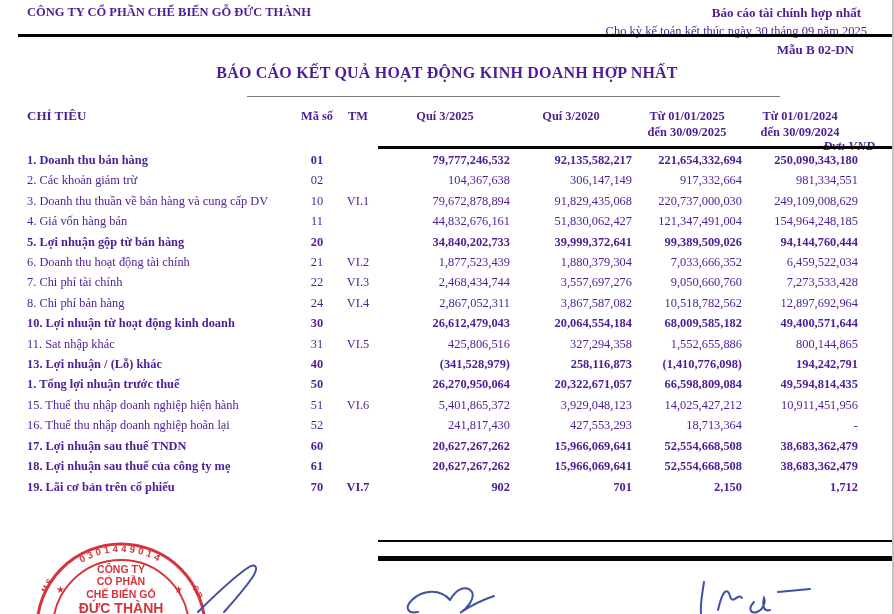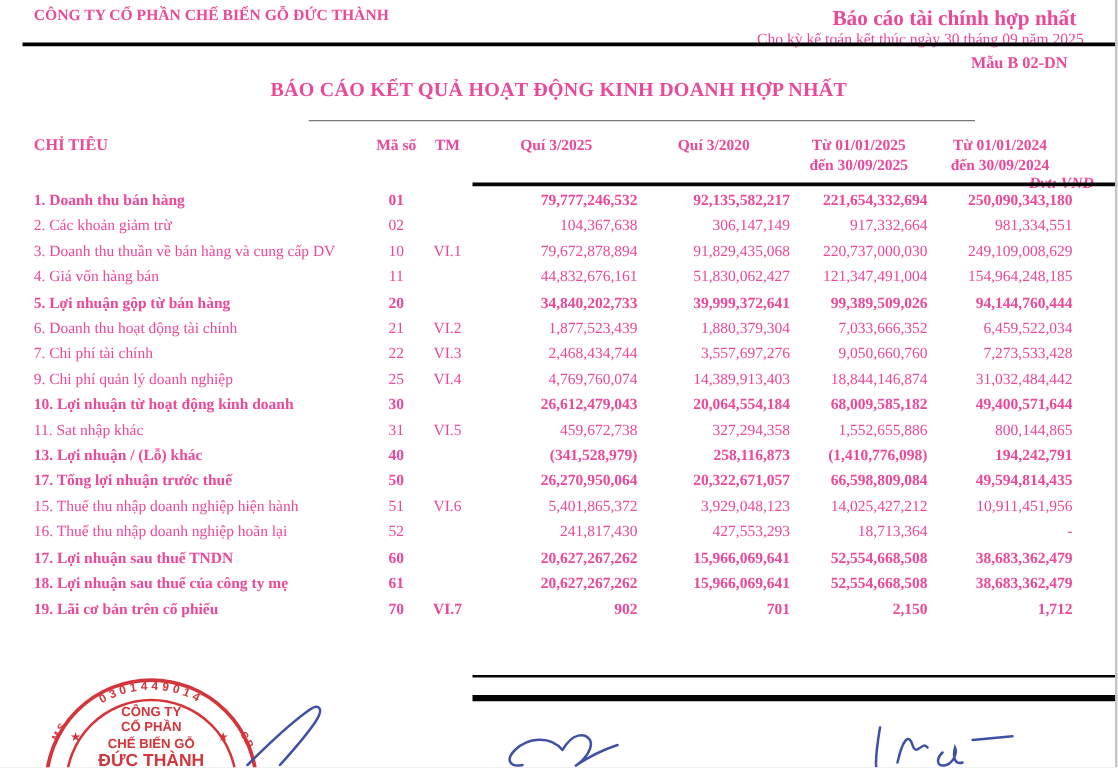--- a/index.html
+++ b/index.html
@@ -1,21 +1,21 @@
 <!DOCTYPE html>
 <html><head>
 <meta charset="utf-8">
 <style>
   html,body{margin:0;padding:0;background:#e8e8e8;}
   .page{position:relative;width:894px;height:614px;background:#ffffff;overflow:hidden;
-        font-family:"Liberation Serif",serif;color:#ec4899;}
+        font-family:"Liberation Serif",serif;color:#4c1d95;}
   .abs{position:absolute;}
   .company{left:27px;top:5px;font-weight:bold;font-size:12.5px;}
   .address{left:27px;top:24px;font-size:12.5px;}
-  .report-type{right:33px;top:5px;font-weight:bold;font-size:17px;}
+  .report-type{right:33px;top:5px;font-weight:bold;font-size:13px;}
   .period{right:27px;top:24px;font-size:12.5px;}
   .rule-top{left:18px;top:34px;width:876px;height:3px;background:#000;}
   .form-no{right:40px;top:42px;font-weight:bold;font-size:13px;}
   .title{left:0;top:64px;width:100%;text-align:center;font-weight:bold;font-size:16px;letter-spacing:.2px;}
   .unit{right:19px;top:91px;font-style:italic;font-weight:bold;font-size:12.5px;margin-top:48px;}
   .faint-rule{left:247px;top:96px;width:533px;height:1px;background:#7a7a7a;}
   .right-edge{right:0;top:0;width:2px;height:614px;background:#c4c4c4;}
 
   table.fin{position:absolute;left:27px;top:104px;width:831px;border-collapse:collapse;table-layout:fixed;}
   table.fin th,table.fin td{padding:0;font-size:12.4px;white-space:nowrap;overflow:hidden;}
@@ -147,57 +147,57 @@
         <tr class="">
           <td class="c-label">7. Chi phí tài chính</td>
           <td class="c-code">22</td>
           <td class="c-tm">VI.3</td>
           <td class="c-num">2,468,434,744</td>
           <td class="c-num">3,557,697,276</td>
           <td class="c-num">9,050,660,760</td>
           <td class="c-num">7,273,533,428</td>
         </tr>
         <tr class="">
-          <td class="c-label">9. Chi phí quản lý doanh nghiệp</td>
-          <td class="c-code">25</td>
+          <td class="c-label">8. Chi phí bán hàng</td>
+          <td class="c-code">24</td>
           <td class="c-tm">VI.4</td>
-          <td class="c-num">4,769,760,074</td>
-          <td class="c-num">14,389,913,403</td>
-          <td class="c-num">18,844,146,874</td>
-          <td class="c-num">31,032,484,442</td>
+          <td class="c-num">2,867,052,311</td>
+          <td class="c-num">3,867,587,082</td>
+          <td class="c-num">10,518,782,562</td>
+          <td class="c-num">12,897,692,964</td>
         </tr>
         <tr class="b">
           <td class="c-label">10. Lợi nhuận từ hoạt động kinh doanh</td>
           <td class="c-code">30</td>
           <td class="c-tm"></td>
           <td class="c-num">26,612,479,043</td>
           <td class="c-num">20,064,554,184</td>
           <td class="c-num">68,009,585,182</td>
           <td class="c-num">49,400,571,644</td>
         </tr>
         <tr class="">
           <td class="c-label">11. Sat nhập khác</td>
           <td class="c-code">31</td>
           <td class="c-tm">VI.5</td>
-          <td class="c-num">459,672,738</td>
+          <td class="c-num">425,806,516</td>
           <td class="c-num">327,294,358</td>
           <td class="c-num">1,552,655,886</td>
           <td class="c-num">800,144,865</td>
         </tr>
         <tr class="b">
           <td class="c-label">13. Lợi nhuận / (Lỗ) khác</td>
           <td class="c-code">40</td>
           <td class="c-tm"></td>
           <td class="c-num">(341,528,979)</td>
           <td class="c-num">258,116,873</td>
           <td class="c-num">(1,410,776,098)</td>
           <td class="c-num">194,242,791</td>
         </tr>
         <tr class="b">
-          <td class="c-label">17. Tổng lợi nhuận trước thuế</td>
+          <td class="c-label">1. Tổng lợi nhuận trước thuế</td>
           <td class="c-code">50</td>
           <td class="c-tm"></td>
           <td class="c-num">26,270,950,064</td>
           <td class="c-num">20,322,671,057</td>
           <td class="c-num">66,598,809,084</td>
           <td class="c-num">49,594,814,435</td>
         </tr>
         <tr class="">
           <td class="c-label">15. Thuế thu nhập doanh nghiệp hiện hành</td>
           <td class="c-code">51</td>

